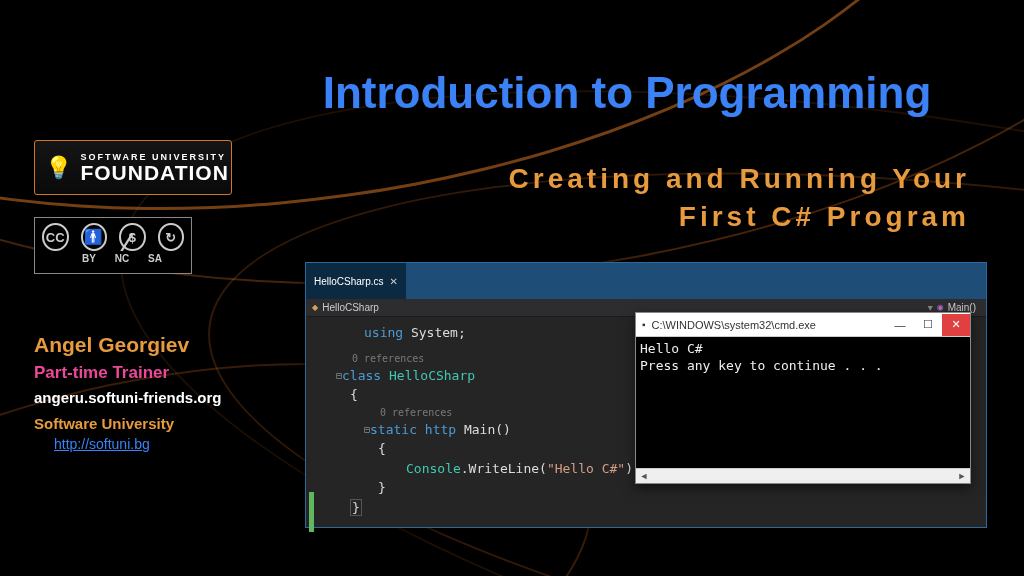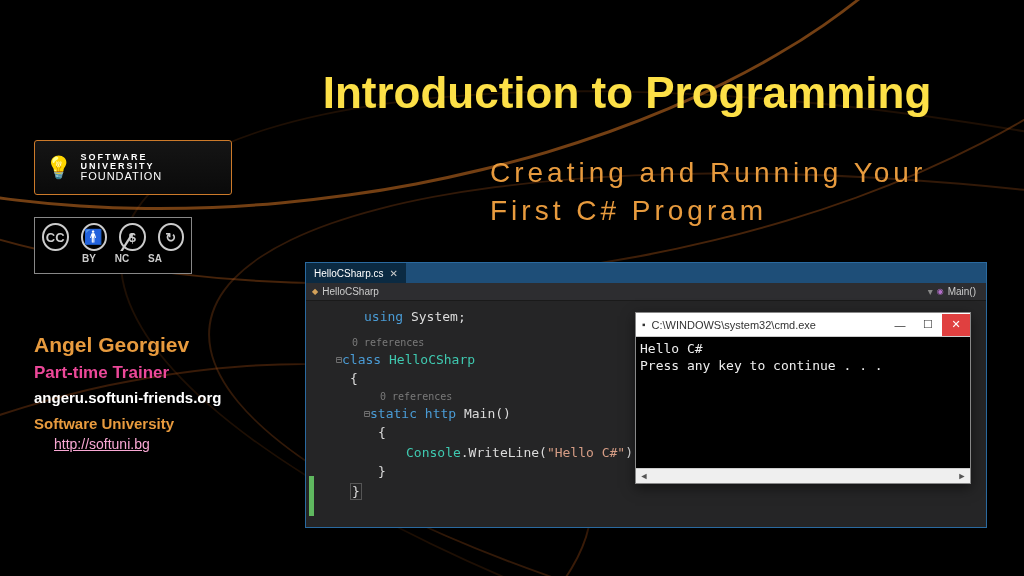--- a/index.html
+++ b/index.html
@@ -22,33 +22,33 @@
 .swirl3 { width: 1800px; height: 500px; top: 200px; left: 200px; border-color: rgba(200,100,30,0.25); transform: rotate(8deg);}
 .swirl4 { width: 2000px; height: 600px; top: 150px; left: 100px; border-color: rgba(200,100,30,0.15); transform: rotate(12deg);}
 .swirl5 { width: 900px; height: 400px; top: 380px; left: -300px; border-color: rgba(190,90,25,0.3); transform: rotate(-12deg);}
 
 .title {
   position: absolute;
   top: 68px;
   left: 270px;
   right: 40px;
   text-align: center;
-  color: #fde047;
+  color: #3b82f6;
   font-size: 44px;
   font-weight: 700;
 }
 .subtitle {
   position: absolute;
-  top: 154px;
+  top: 160px;
   right: 54px;
   width: 480px;
-  text-align: left;
+  text-align: right;
   color: #e89b3e;
   font-size: 28px;
-  font-weight: 400;
+  font-weight: 700;
   letter-spacing: 4px;
   line-height: 1.35;
 }
 
 .logo-box {
   position: absolute;
   top: 140px;
   left: 34px;
   width: 198px;
   height: 55px;
@@ -56,21 +56,21 @@
   border-radius: 3px;
   background: linear-gradient(#151515,#0a0a0a);
   display: flex;
   align-items: center;
   padding: 0 10px;
   gap: 8px;
 }
 .bulb { color: #e89b3e; font-size: 22px; }
 .logo-text { display: flex; flex-direction: column; line-height: 1; }
 .logo-top { color: #fff; font-size: 9px; letter-spacing: 2px; font-weight: 600; }
-.logo-bottom { color: #fff; font-size: 11px; font-weight: 400; letter-spacing: 1px; }
+.logo-bottom { color: #fff; font-size: 21px; font-weight: 700; letter-spacing: 1px; }
 
 .cc-box {
   position: absolute;
   top: 217px;
   left: 34px;
   width: 158px;
   height: 57px;
   background: #000;
   border: 1px solid #888;
   display: flex;
@@ -89,34 +89,34 @@
   position: absolute;
   top: 333px;
   left: 34px;
   width: 250px;
   color: #fff;
 }
 .info .author { color: #e89b3e; font-weight: 700; font-size: 21px; margin-bottom: 6px; }
 .info .role { color: #ec4899; font-weight: 600; font-size: 17px; margin-bottom: 6px; }
 .info .url1 { color: #fff; font-weight: 600; font-size: 15px; margin-bottom: 9px; }
 .info .org { color: #e89b3e; font-weight: 600; font-size: 15px; margin-bottom: 4px; }
-.info .url2 { color: #f9a8d4; font-size: 14px; text-decoration: underline; padding-left: 20px; }
+.info .url2 { color: #3b82f6; font-size: 14px; text-decoration: underline; padding-left: 20px; }
 
 .editor {
   position: absolute;
   top: 262px;
   left: 305px;
   width: 682px;
   height: 266px;
   background: #252526;
   border: 1px solid #2a6aa0;
   box-shadow: 0 0 10px rgba(0,0,0,0.6);
 }
 .tab-bar {
-  height: 20px;
+  height: 36px;
   background: #1e4e78;
   display: flex;
   align-items: center;
 }
 .tab {
   background: #0b2a42;
   color: #fff;
   font-size: 10px;
   padding: 2px 8px;
   display: flex;

